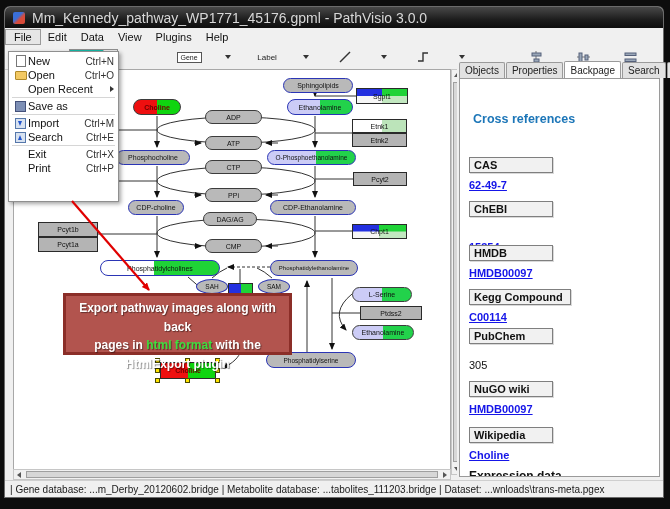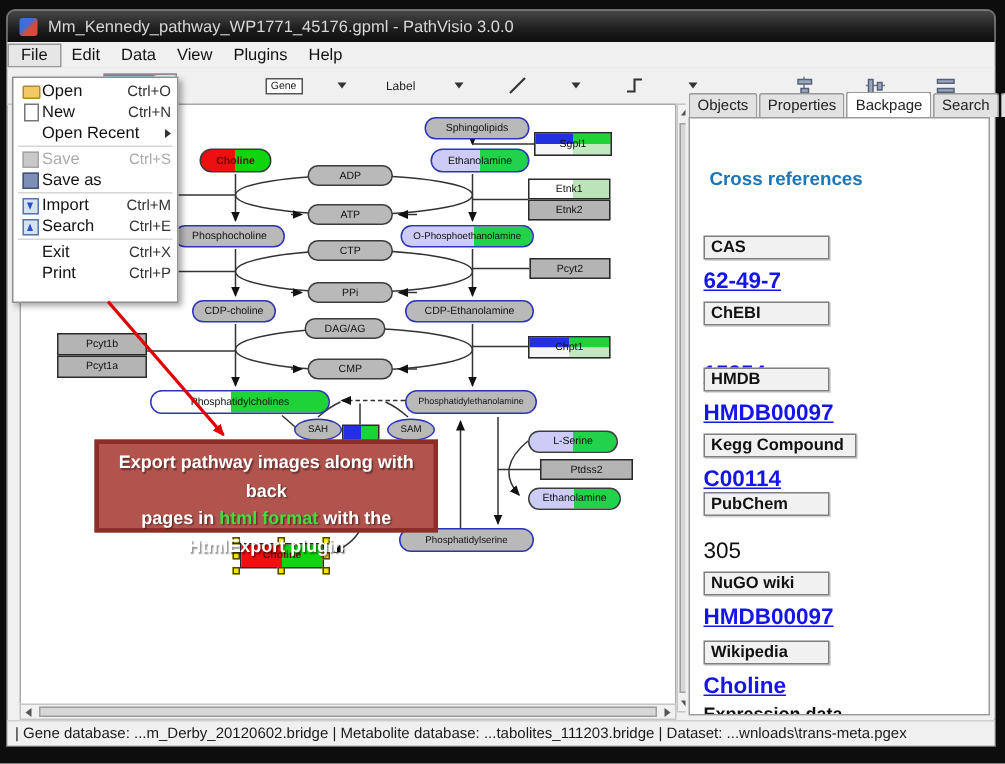--- a/index.html
+++ b/index.html
@@ -2,21 +2,21 @@
 <html><head>
 <meta charset="utf-8">
 <style>
   html,body{margin:0;padding:0;}
   body{width:670px;height:509px;position:relative;background:#0d0d0d;font-family:"Liberation Sans",sans-serif;overflow:hidden;}
   .abs{position:absolute;}
   
   #window{left:5px;top:7px;width:658px;height:490px;background:#f0f0f0;border-radius:5px 5px 0 0;box-shadow:0 0 0 1px #6b6b6b;}
   #titlebar{left:0;top:0;width:100%;height:21px;background:linear-gradient(#484848,#1d1d1d 60%,#0e0e0e);border-radius:5px 5px 0 0;display:flex;align-items:center;padding-left:8px;box-sizing:border-box;}
   #titlebar .ticon{width:12px;height:12px;border-radius:2px;background:linear-gradient(135deg,#3a6fd8 40%,#d84b3a 60%);margin-right:7px;flex:none;}
-  #titlebar .ttext{color:#d8d8d8;font-size:11px;white-space:nowrap;text-align:right;}
+  #titlebar .ttext{color:#d8d8d8;font-size:14px;white-space:nowrap;text-align:right;}
   #menubar{left:0;top:21px;width:100%;height:17px;background:#f0f0f0;border-bottom:1px solid #dcdcdc;display:flex;align-items:center;font-size:11px;color:#111;}
   .mb-item{padding:2px 7px;}
   .mb-item.open{background:#e6e6e6;border:1px solid #9a9a9a;padding:1px 8px;}
   
   #toolbar{left:0;top:38px;width:100%;height:24px;background:#f0f0f0;border-bottom:1px solid #c9c9c9;display:flex;align-items:center;font-size:10px;color:#222;gap:25px;}
   .tb-sep{width:1px;height:16px;background:#c4c4c4;margin:0 5px;}
   #zoomlabel{font-weight:bold;font-size:9px;margin:0 3px 0 8px;}
   .combo{background:#14b8a6;border:1px solid #8f8f8f;height:15px;display:flex;align-items:center;font-size:10px;}
   .combo .cval{padding:0 4px;flex:1;white-space:nowrap;}
   .combo .cbtn{width:13px;height:100%;background:#e8e8e8;border-left:1px solid #b5b5b5;display:flex;align-items:center;justify-content:center;}
@@ -67,21 +67,21 @@
   .sb-thumb{position:absolute;background:#d7d7d7;border:1px solid #9f9f9f;box-sizing:border-box;}
   .sb-arr{position:absolute;width:0;height:0;}
   
   #rpanel{left:457px;top:62px;width:206px;height:417px;background:#f0f0f0;z-index:6;}
   #tabs{display:flex;font-size:10px;color:#222;height:16px;align-items:flex-end;padding-left:2px;}
   .tab{background:#e2e2e2;border:1px solid #9a9a9a;border-bottom:none;padding:2px 5px;margin-right:1px;border-radius:2px 2px 0 0;height:11px;line-height:11px;}
   .tab.active{background:#fff;height:13px;line-height:13px;position:relative;top:1px;}
   #pcontent{position:absolute;left:2px;top:16px;width:201px;height:399px;background:#fff;border:1px solid #9a9a9a;box-sizing:border-box;overflow:hidden;}
   #bp-heading{position:absolute;left:13px;top:33px;color:#1c76b8;font-weight:bold;font-size:12.5px;}
   .sec-h{position:absolute;left:9px;width:84px;height:16px;background:#f1f1f1;border:1px solid #7f7f7f;box-shadow:1px 1px 0 #d9d9d9;font-weight:bold;font-size:11px;color:#111;display:flex;align-items:center;padding-left:4px;box-sizing:border-box;}
-  .sec-v{position:absolute;left:9px;font-size:15px;font-weight:bold;color:#111;}
+  .sec-v{position:absolute;left:9px;font-size:11px;font-weight:bold;color:#111;}
   .sec-v.link{color:#1515e8;text-decoration:underline;}
   #bp-footer{position:absolute;left:9px;font-weight:bold;font-size:12px;color:#111;}
   
   #statusbar{left:0;top:473px;width:100%;height:17px;background:#f0f0f0;border-top:1px solid #cfcfcf;display:flex;align-items:center;font-size:10px;color:#1a1a1a;padding-left:5px;box-sizing:border-box;}
 </style>
 </head>
 <body>
 
 <div id="window" class="abs">
 
@@ -281,45 +281,38 @@
 <div class="hdl" style="left:215px;top:358px;"></div>
 <div class="hdl" style="left:155px;top:368px;"></div>
 <div class="hdl" style="left:215px;top:368px;"></div>
 <div class="hdl" style="left:155px;top:378px;"></div>
 <div class="hdl" style="left:185px;top:378px;"></div>
 <div class="hdl" style="left:215px;top:378px;"></div>
 
 <div id="filemenu" class="abs">
   <div class="mi">
     <span class="mico">
+        <span class="ic-page"></span>
+      </span>
+    <span class="mlabel">New</span>
+    <span class="mshort">Ctrl+N</span>
+  </div>
+  <div class="mi">
+    <span class="mico">
         <span class="ic-folder"></span>
       </span>
     <span class="mlabel">Open</span>
     <span class="mshort">Ctrl+O</span>
-  </div>
-  <div class="mi">
-    <span class="mico">
-        <span class="ic-page"></span>
-      </span>
-    <span class="mlabel">New</span>
-    <span class="mshort">Ctrl+N</span>
   </div>
   <div class="mi">
     <span class="mico"></span>
     <span class="mlabel">Open Recent</span>
     <span class="subarrow"></span>
   </div>
   <div class="msep"></div>
-  <div class="mi disabled">
-    <span class="mico">
-        <span class="ic-save dis"></span>
-      </span>
-    <span class="mlabel">Save</span>
-    <span class="mshort">Ctrl+S</span>
-  </div>
   <div class="mi">
     <span class="mico">
         <span class="ic-save"></span>
       </span>
     <span class="mlabel">Save as</span>
     <span class="mshort"></span>
   </div>
   <div class="msep"></div>
   <div class="mi">
     <span class="mico">

